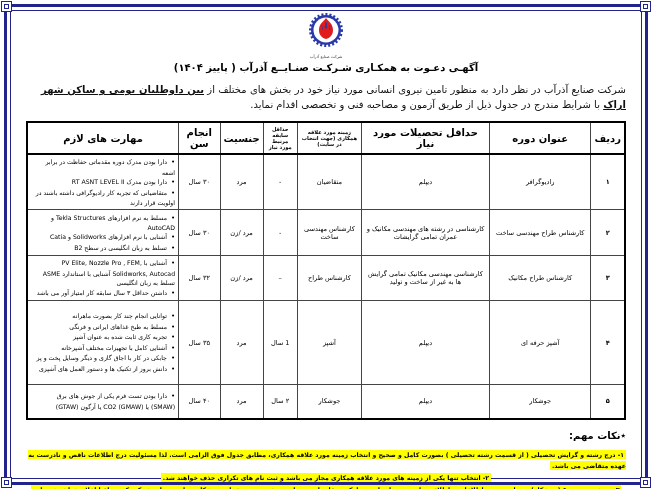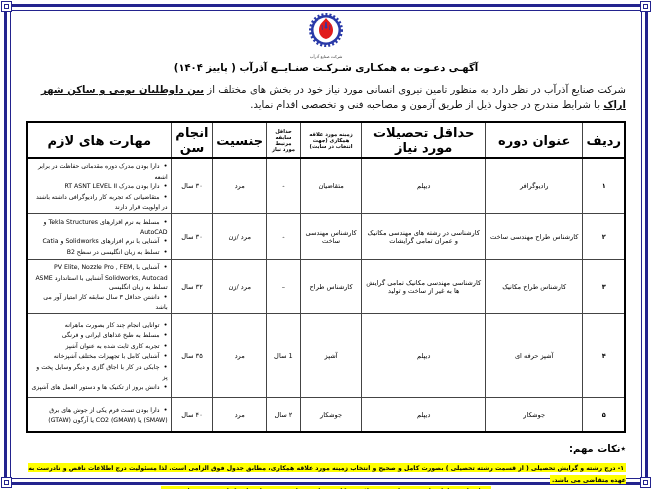--- a/index.html
+++ b/index.html
@@ -31,21 +31,21 @@
   .logo-caption { font-size:4px; color:#333; line-height:1.1; margin-top:-1px; }
 
   .doc-title { text-align:center; font-weight:bold; font-size:10px; margin-top:3px; color:#000; }
 
   .intro { font-size:10px; margin-top:9px; text-align:justify; line-height:1.5; color:#111;margin-left:15px; }
   .intro .hl { font-weight:bold; text-decoration:underline; }
 
   
   table.jobs { width:100%; border-collapse:collapse; margin-top:9px; border:2px solid #000; }
   table.jobs th, table.jobs td { border:1px solid #444; padding:2px 3px; vertical-align:middle; color:#000; }
-  table.jobs thead th { font-size:13px; font-weight:bold; text-align:center; height:32px; border-bottom:2px solid #000; background:#fff; }
+  table.jobs thead th { font-size:10px; font-weight:bold; text-align:center; height:32px; border-bottom:2px solid #000; background:#fff; }
   table.jobs thead th.tiny { font-size:5.2px; }
   table.jobs td { font-size:6.6px; text-align:center; }
   td.rownum { font-weight:bold; font-size:8px; }
   td.jobtitle { font-weight:normal; font-size:6.8px; }
   td.skills { text-align:right; padding:2px 6px; }
   td.skills ul { list-style:none; }
   td.skills li { font-size:6.2px; line-height:1.5; text-align:right; }
   td.skills li::before { content:"•"; margin-left:4px; font-size:7px; }
 
   col.c-row{width:4%;} col.c-title{width:17.5%;} col.c-edu{width:22%;}

